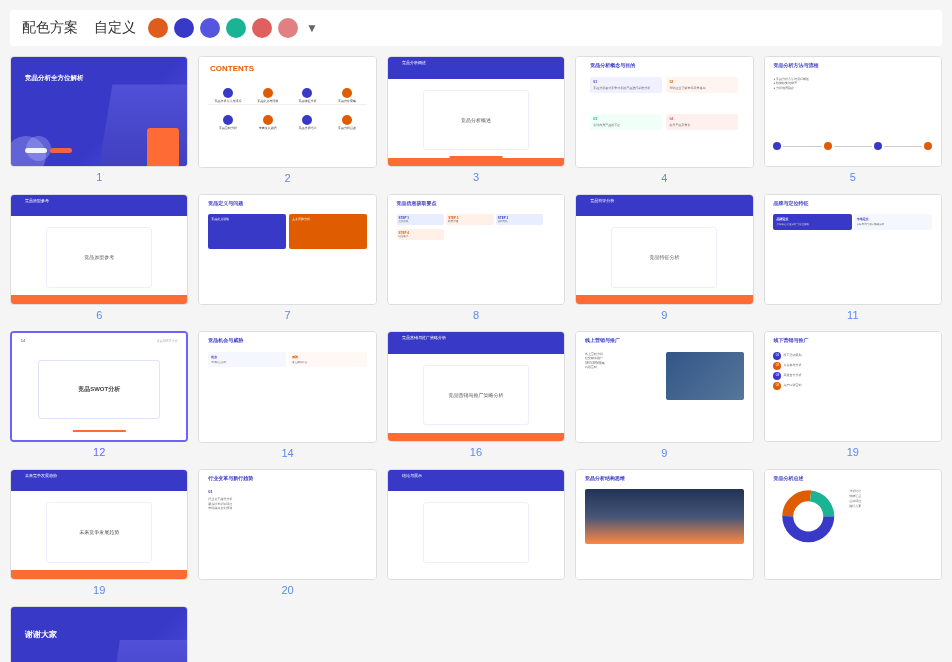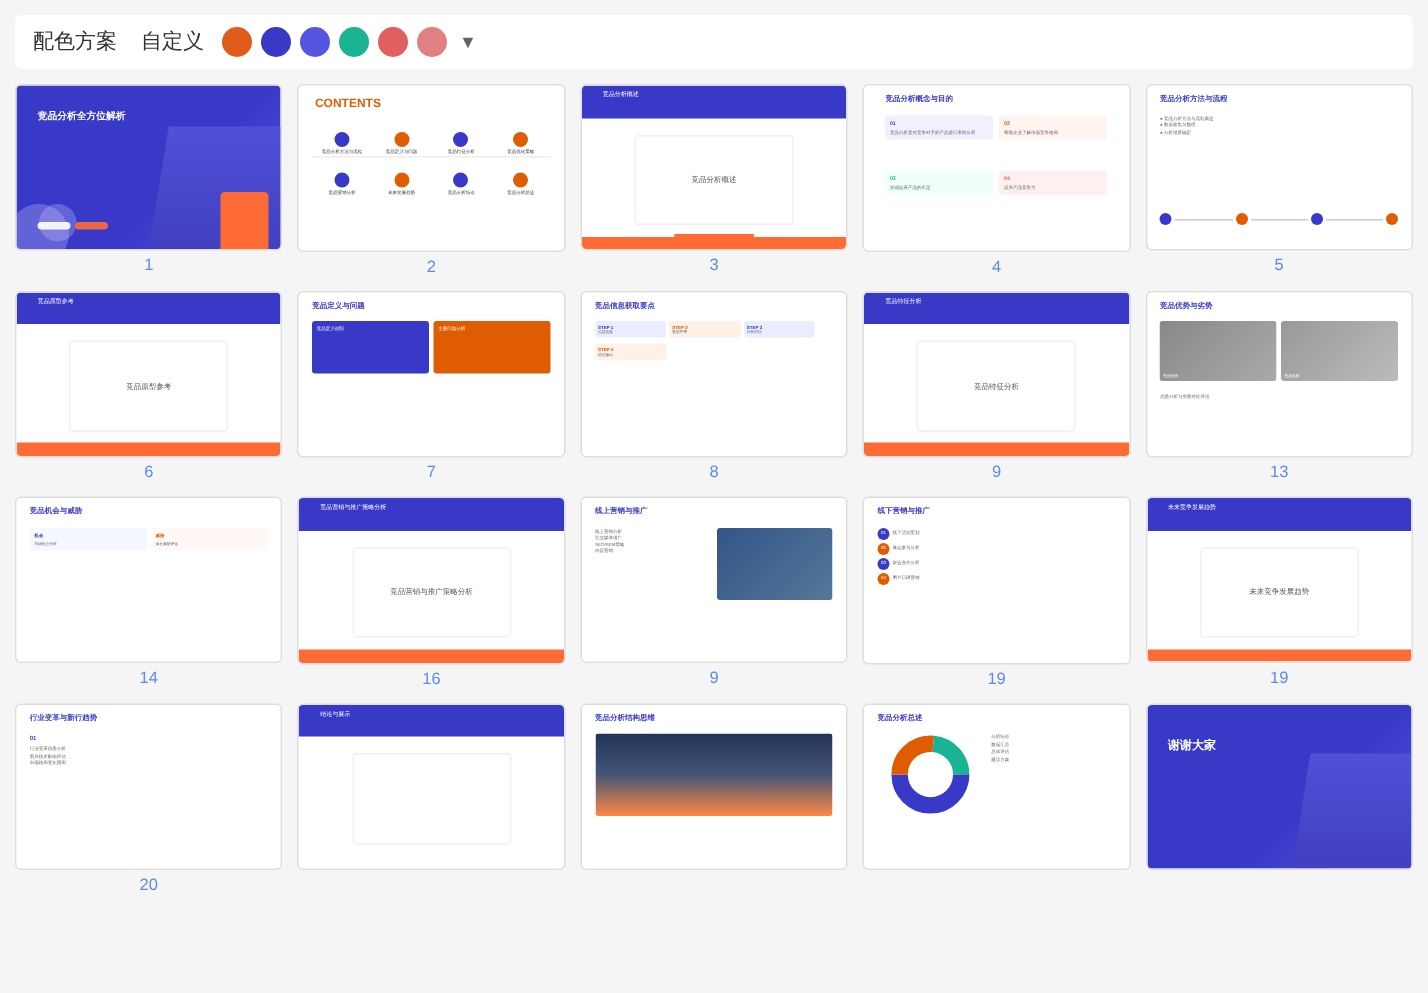--- a/index.html
+++ b/index.html
@@ -354,43 +354,55 @@
         <div class="slide-center-box">
           <span class="slide-center-text">竞品特征分析</span>
         </div>
         <div class="orange-footer-bar"></div>
       </div>
     </div>
     <span class="slide-number">9</span>
   </div>
 
 
-
-
-  <div class="slide-item">
-    <div class="slide-thumb">
-      <div class="slide-content" style="background:#fff;">
-        <div style="position:absolute;top:5%;left:5%;font-size:5px;font-weight:bold;color:#3939c8;">竞品优势与劣势</div>
-        <div style="position:absolute;top:18%;left:5%;right:5%;display:flex;gap:3px;">
-          <div style="flex:1;height:40px;background:#dde;border-radius:2px;overflow:hidden;position:relative;">
-            <div style="width:100%;height:100%;background:linear-gradient(135deg,#888,#aaa);"></div>
-            <div style="position:absolute;bottom:2px;left:2px;font-size:2.5px;color:#fff;">竞品优势</div>
-          </div>
-          <div style="flex:1;height:40px;background:#dde;border-radius:2px;overflow:hidden;position:relative;">
-            <div style="width:100%;height:100%;background:linear-gradient(135deg,#999,#bbb);"></div>
-            <div style="position:absolute;bottom:2px;left:2px;font-size:2.5px;color:#fff;">竞品劣势</div>
-          </div>
-        </div>
-        <div style="position:absolute;top:62%;left:5%;right:5%;font-size:3px;color:#666;line-height:1.5;">
-          优势分析与劣势对比评估
-        </div>
-      </div>
-    </div>
-    <span class="slide-number">13</span>
-  </div>
+  <div class="slide-item">
+    <div class="slide-thumb">
+      <div class="slide-content" style="background:#fff;">
+        <div style="position:absolute;top:5%;left:5%;font-size:5px;font-weight:bold;color:#3939c8;">品牌与定位特征</div>
+        <div style="position:absolute;top:18%;left:5%;right:5%;display:flex;gap:2px;">
+          <div style="flex:1;background:#3939c8;border-radius:2px;padding:3px;">
+            <div style="font-size:3px;color:#fff;font-weight:bold;margin-bottom:2px;">品牌定位</div>
+            <div style="font-size:2.5px;color:#ccc;line-height:1.4;">品牌核心价值分析与定位策略</div>
+          </div>
+          <div style="flex:1;background:#f5f7ff;border-radius:2px;padding:3px;">
+            <div style="font-size:3px;color:#3939c8;font-weight:bold;margin-bottom:2px;">市场定位</div>
+            <div style="font-size:2.5px;color:#666;line-height:1.4;">目标市场与用户群体分析</div>
+          </div>
+        </div>
+      </div>
+    </div>
+    <span class="slide-number">11</span>
+  </div>
+
+  <div class="slide-item">
+    <div class="slide-thumb selected">
+      <div class="slide-content" style="background:#fff;">
+        <div style="position:absolute;top:5%;left:5%;right:5%;display:flex;justify-content:space-between;align-items:center;">
+          <div style="font-size:4px;color:#3939c8;">14</div>
+          <div style="font-size:3px;color:#aaa;">竞品SWOT分析</div>
+        </div>
+        <div style="position:absolute;top:25%;left:15%;right:15%;bottom:20%;display:flex;align-items:center;justify-content:center;border:1px solid #e0e0ff;border-radius:3px;">
+          <span style="font-size:6px;color:#444;font-weight:bold;">竞品SWOT分析</span>
+        </div>
+        <div class="blue-accent-bar"></div>
+      </div>
+    </div>
+    <span class="slide-number" style="color:#6c63ff;">12</span>
+  </div>
+
 
   <div class="slide-item">
     <div class="slide-thumb">
       <div class="slide-content" style="background:#fff;">
         <div style="position:absolute;top:5%;left:5%;font-size:5px;font-weight:bold;color:#3939c8;">竞品机会与威胁</div>
         <div style="position:absolute;top:18%;left:5%;right:5%;display:flex;gap:3px;">
           <div style="flex:1;background:#f5f7ff;border-radius:2px;padding:3px;">
             <div style="font-size:3px;color:#3939c8;font-weight:bold;margin-bottom:2px;">机会</div>
             <div style="font-size:2.5px;color:#666;line-height:1.4;">市场机会分析</div>
           </div>

